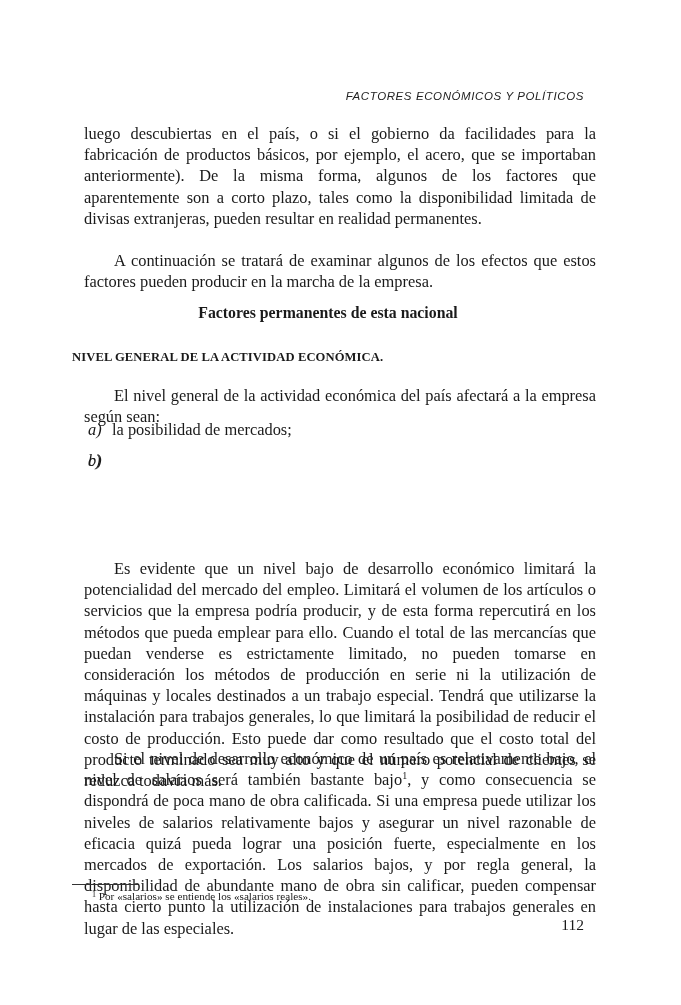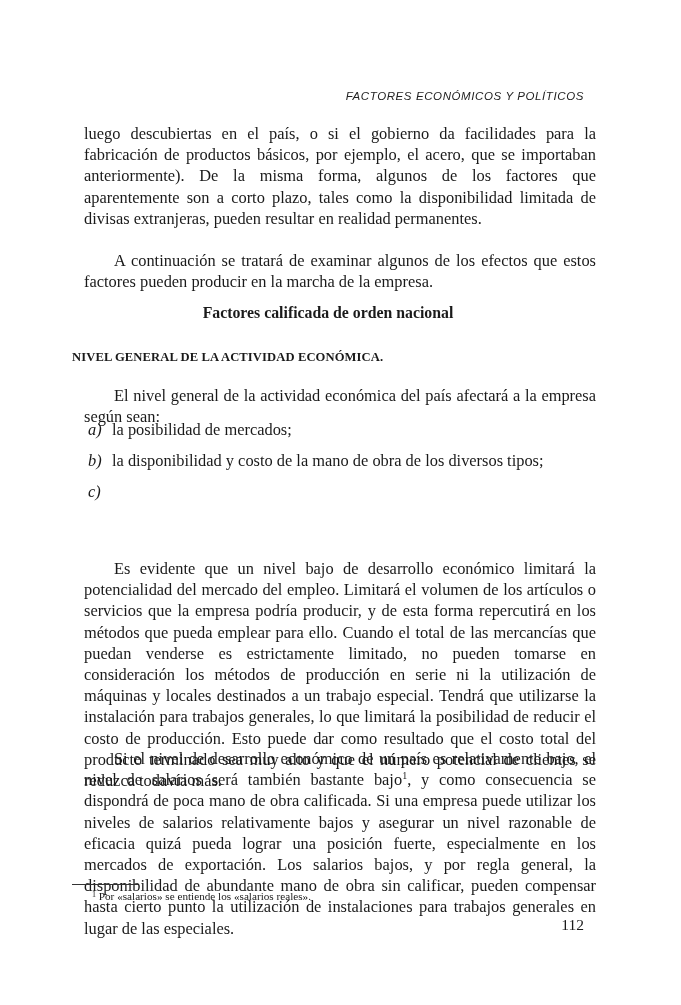--- a/index.html
+++ b/index.html
@@ -41,33 +41,32 @@
   </style>
 </head>
 <body>
 
 <div class="page">
   <div class="running-head">FACTORES ECONÓMICOS Y POLÍTICOS</div>
 
   <p class="p1">luego descubiertas en el país, o si el gobierno da facilidades para la fabricación de productos básicos, por ejemplo, el acero, que se importaban anteriormente). De la misma forma, algunos de los factores que aparentemente son a corto plazo, tales como la disponibilidad limitada de divisas extranjeras, pueden resultar en realidad permanentes.</p>
   <p class="p2 indent">A continuación se tratará de examinar algunos de los efectos que estos factores pueden producir en la marcha de la empresa.</p>
 
-  <div class="section-title">Factores calificada de orden nacional</div>
+  <div class="section-title">Factores permanentes de esta nacional</div>
   <div class="subhead">NIVEL GENERAL DE LA ACTIVIDAD ECONÓMICA.</div>
 
   <p class="p3 indent">El nivel general de la actividad económica del país afectará a la empresa según sean:</p>
 
   <div class="list">
     <div class="li">
       <span class="marker">a)</span>
       <span>la posibilidad de mercados;</span>
     </div>
     <div class="li">
       <span class="marker">b)</span>
-      <span>la disponibilidad y costo de la mano de obra de los diversos tipos;</span>
     </div>
     <div class="li c">
       <span class="marker">c)</span>
     </div>
   </div>
 
   <p class="p4 indent">Es evidente que un nivel bajo de desarrollo económico limitará la potencialidad del mercado del empleo. Limitará el volumen de los artículos o servicios que la empresa podría producir, y de esta forma repercutirá en los métodos que pueda emplear para ello. Cuando el total de las mercancías que puedan venderse es estrictamente limitado, no pueden tomarse en consideración los métodos de producción en serie ni la utilización de máquinas y locales destinados a un trabajo especial. Tendrá que utilizarse la instalación para trabajos generales, lo que limitará la posibilidad de reducir el costo de producción. Esto puede dar como resultado que el costo total del producto terminado sea muy alto y que el número potencial de clientes se reduzca todavía más.</p>
 
   <p class="p5 indent"><span>Si el nivel de desarrollo económico de un país es relativamente bajo, el nivel de salarios será también bastante bajo</span><sup>1</sup><span>, y como consecuencia se dispondrá de poca mano de obra calificada. Si una empresa puede utilizar los niveles de salarios relativamente bajos y asegurar un nivel razonable de eficacia quizá pueda lograr una posición fuerte, especialmente en los mercados de exportación. Los salarios bajos, y por regla general, la disponibilidad de abundante mano de obra sin calificar, pueden compensar hasta cierto punto la utilización de instalaciones para trabajos generales en lugar de las especiales.</span></p>
 

